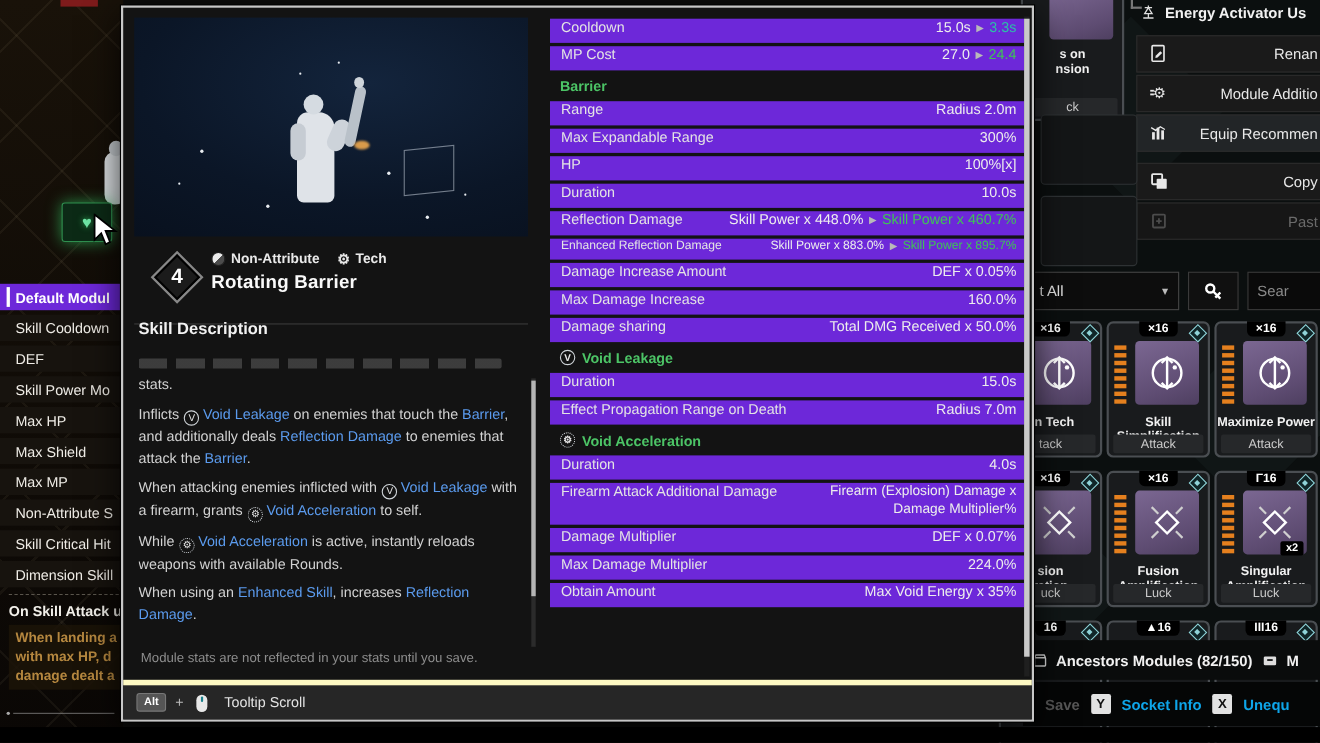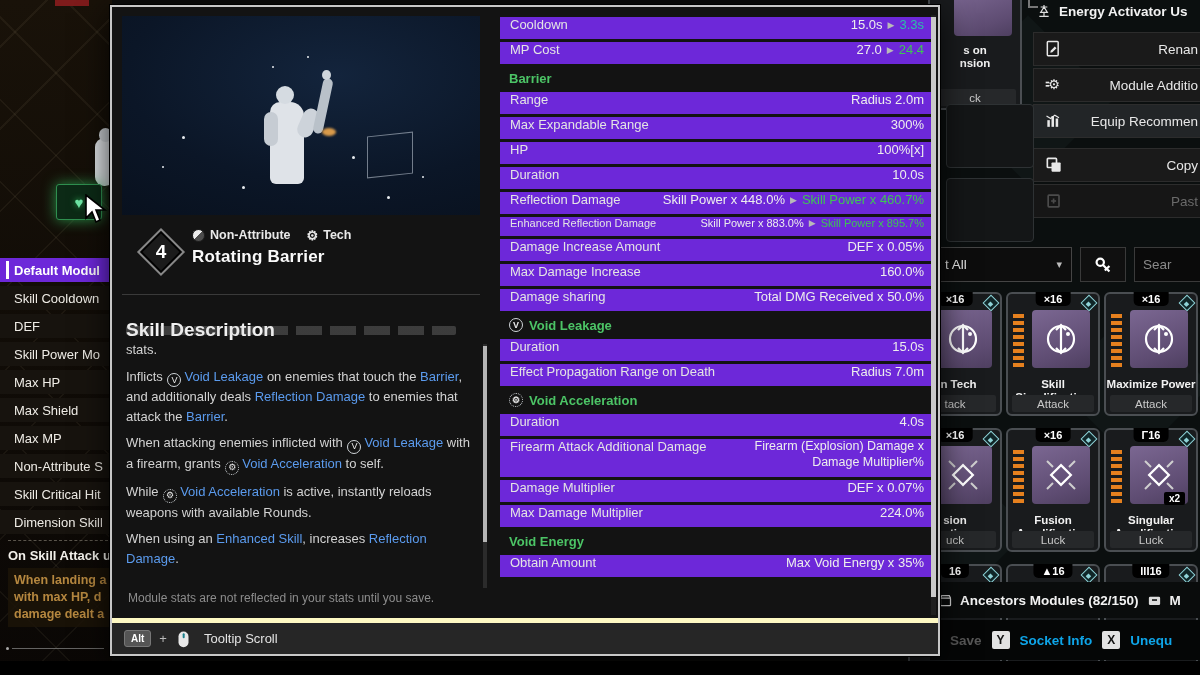--- a/index.html
+++ b/index.html
@@ -56,21 +56,21 @@
     background:#1b1b1b;border:2px solid #888;box-shadow:inset 0 0 0 2px #000;}
   #lv-num{position:absolute;left:8px;top:14px;width:34px;height:34px;display:flex;align-items:center;justify-content:center;
     color:#fff;font-size:19px;font-weight:bold;}
   #skill-meta{padding-top:7px;}
   .attr-row{display:flex;align-items:flex-start;gap:6px;color:#e9e9e9;font-size:12.5px;font-weight:bold;}
   .attr-row .grp{display:flex;align-items:center;gap:5px;margin-right:10px;}
   .orb{width:13px;height:13px;border-radius:50%;background:linear-gradient(135deg,#ececec 50%,#4c4c4c 50%);border:1px solid #222;}
   .gearglyph{color:#e8e8e8;font-size:13px;line-height:1;}
   #skill-name{margin-top:5px;color:#fafafa;font-size:17px;font-weight:bold;letter-spacing:.2px;}
   #tt-divider{left:10px;top:287px;width:358px;border-top:1px solid #3a3a3a;}
-  #desc-title{left:14px;top:312px;color:#f2f2f2;font-size:19px;font-weight:bold;}
+  #desc-title{left:14px;top:284px;color:#f2f2f2;font-size:15px;font-weight:bold;}
   #fadeline{left:14px;top:319px;width:330px;height:9px;opacity:.22;
     background:repeating-linear-gradient(90deg,#cfcfcf 0 26px,transparent 26px 34px);border-radius:2px;}
   #desc-body{left:14px;top:333px;width:352px;height:248px;overflow:hidden;color:#d2d2d2;font-size:13px;line-height:1.5;}
   #desc-body p{margin:0 0 7px 0;}
   #desc-body .lnk{color:#5b9bee;}
   .vicon,.gicon{display:inline-flex;width:14px;height:14px;border-radius:50%;border:1px solid #cfd4d8;
     align-items:center;justify-content:center;font-size:9px;color:#e8e8e8;vertical-align:-2px;margin:0 3px 0 1px;}
   .gicon{border-style:dotted;}
   #desc-scroll{left:371px;top:337px;width:4px;height:244px;background:#2b2b2b;}
   #desc-thumb{left:371px;top:339px;width:4px;height:196px;background:#b5b5b5;}
@@ -611,23 +611,20 @@
           <span class="val">Firearm (Explosion) Damage x Damage Multiplier%</span>
         </div>
         <div class="srow">
           <span class="lab">Damage Multiplier</span>
           <span class="val">DEF x 0.07%</span>
         </div>
         <div class="srow">
           <span class="lab">Max Damage Multiplier</span>
           <span class="val">224.0%</span>
         </div>
-        <div class="sec">
-          <span>Void Energy</span>
-        </div>
         <div class="srow">
           <span class="lab">Obtain Amount</span>
           <span class="val">Max Void Energy x 35%</span>
         </div>
       </div>
     <div id="tt-scroll" class="abs"></div>
     <div id="tt-thumb" class="abs"></div>
 
     <div id="tt-footer" class="abs">
       <span class="kbd">Alt</span>

